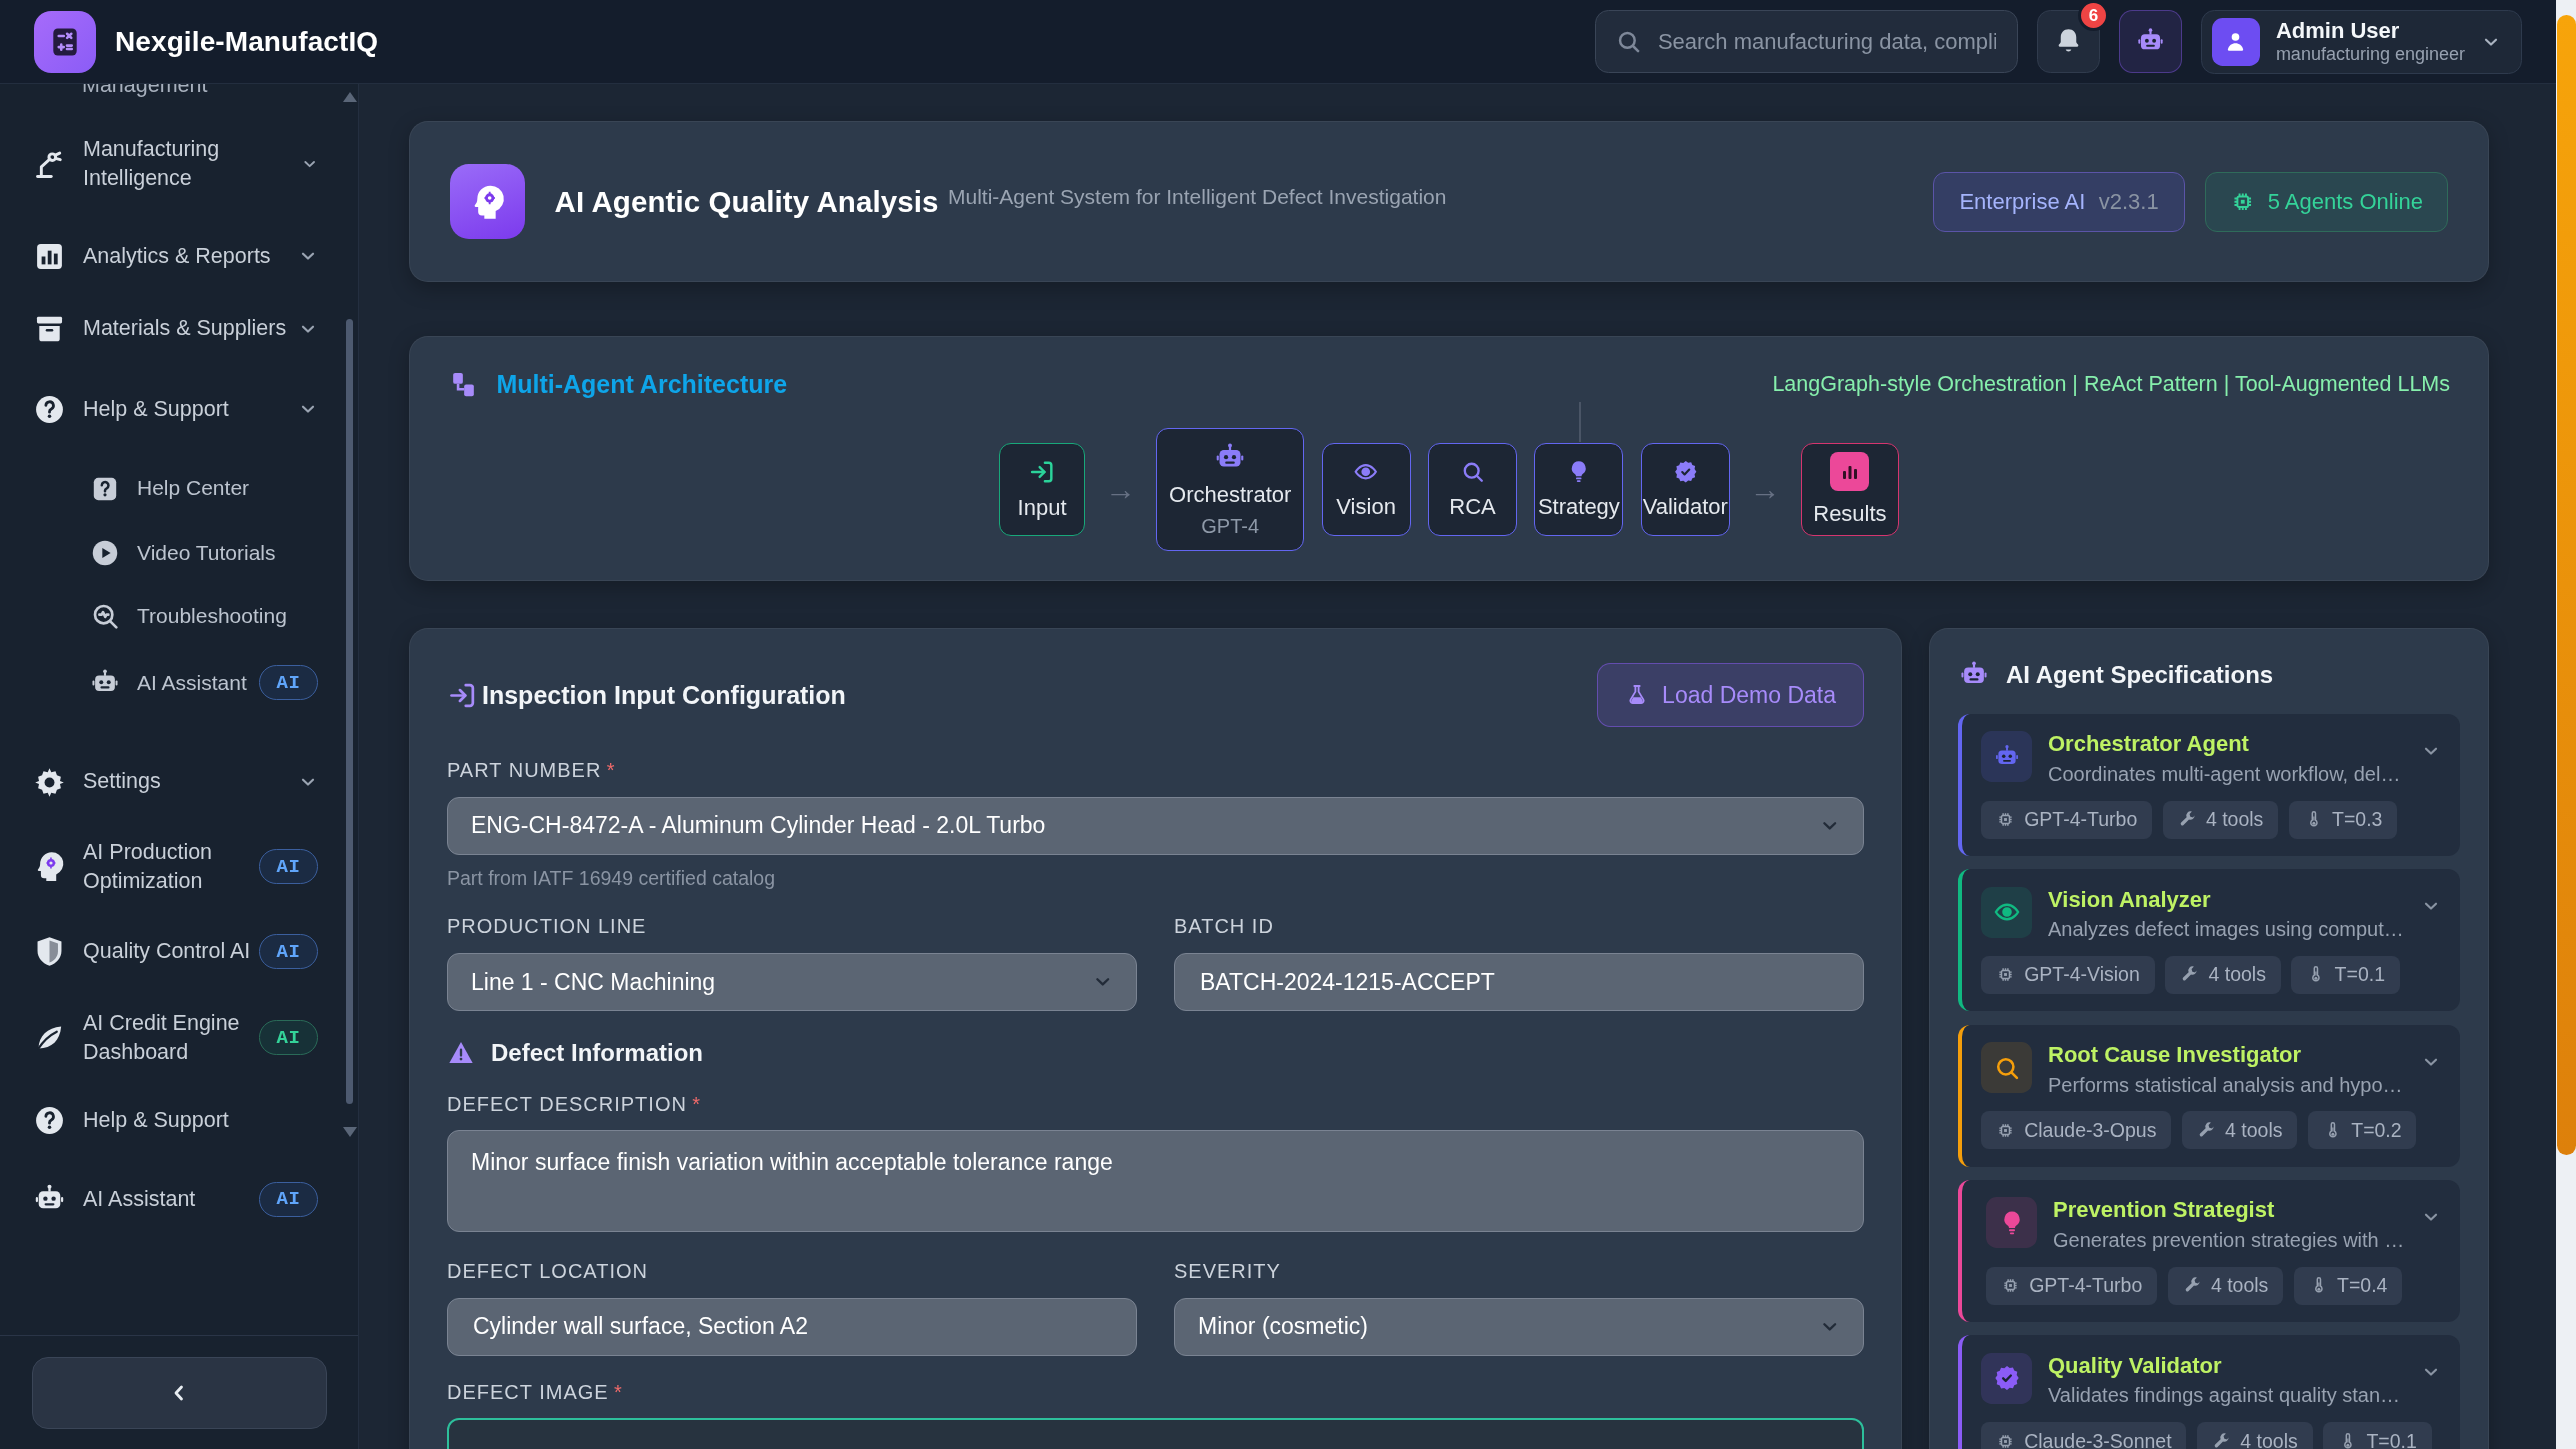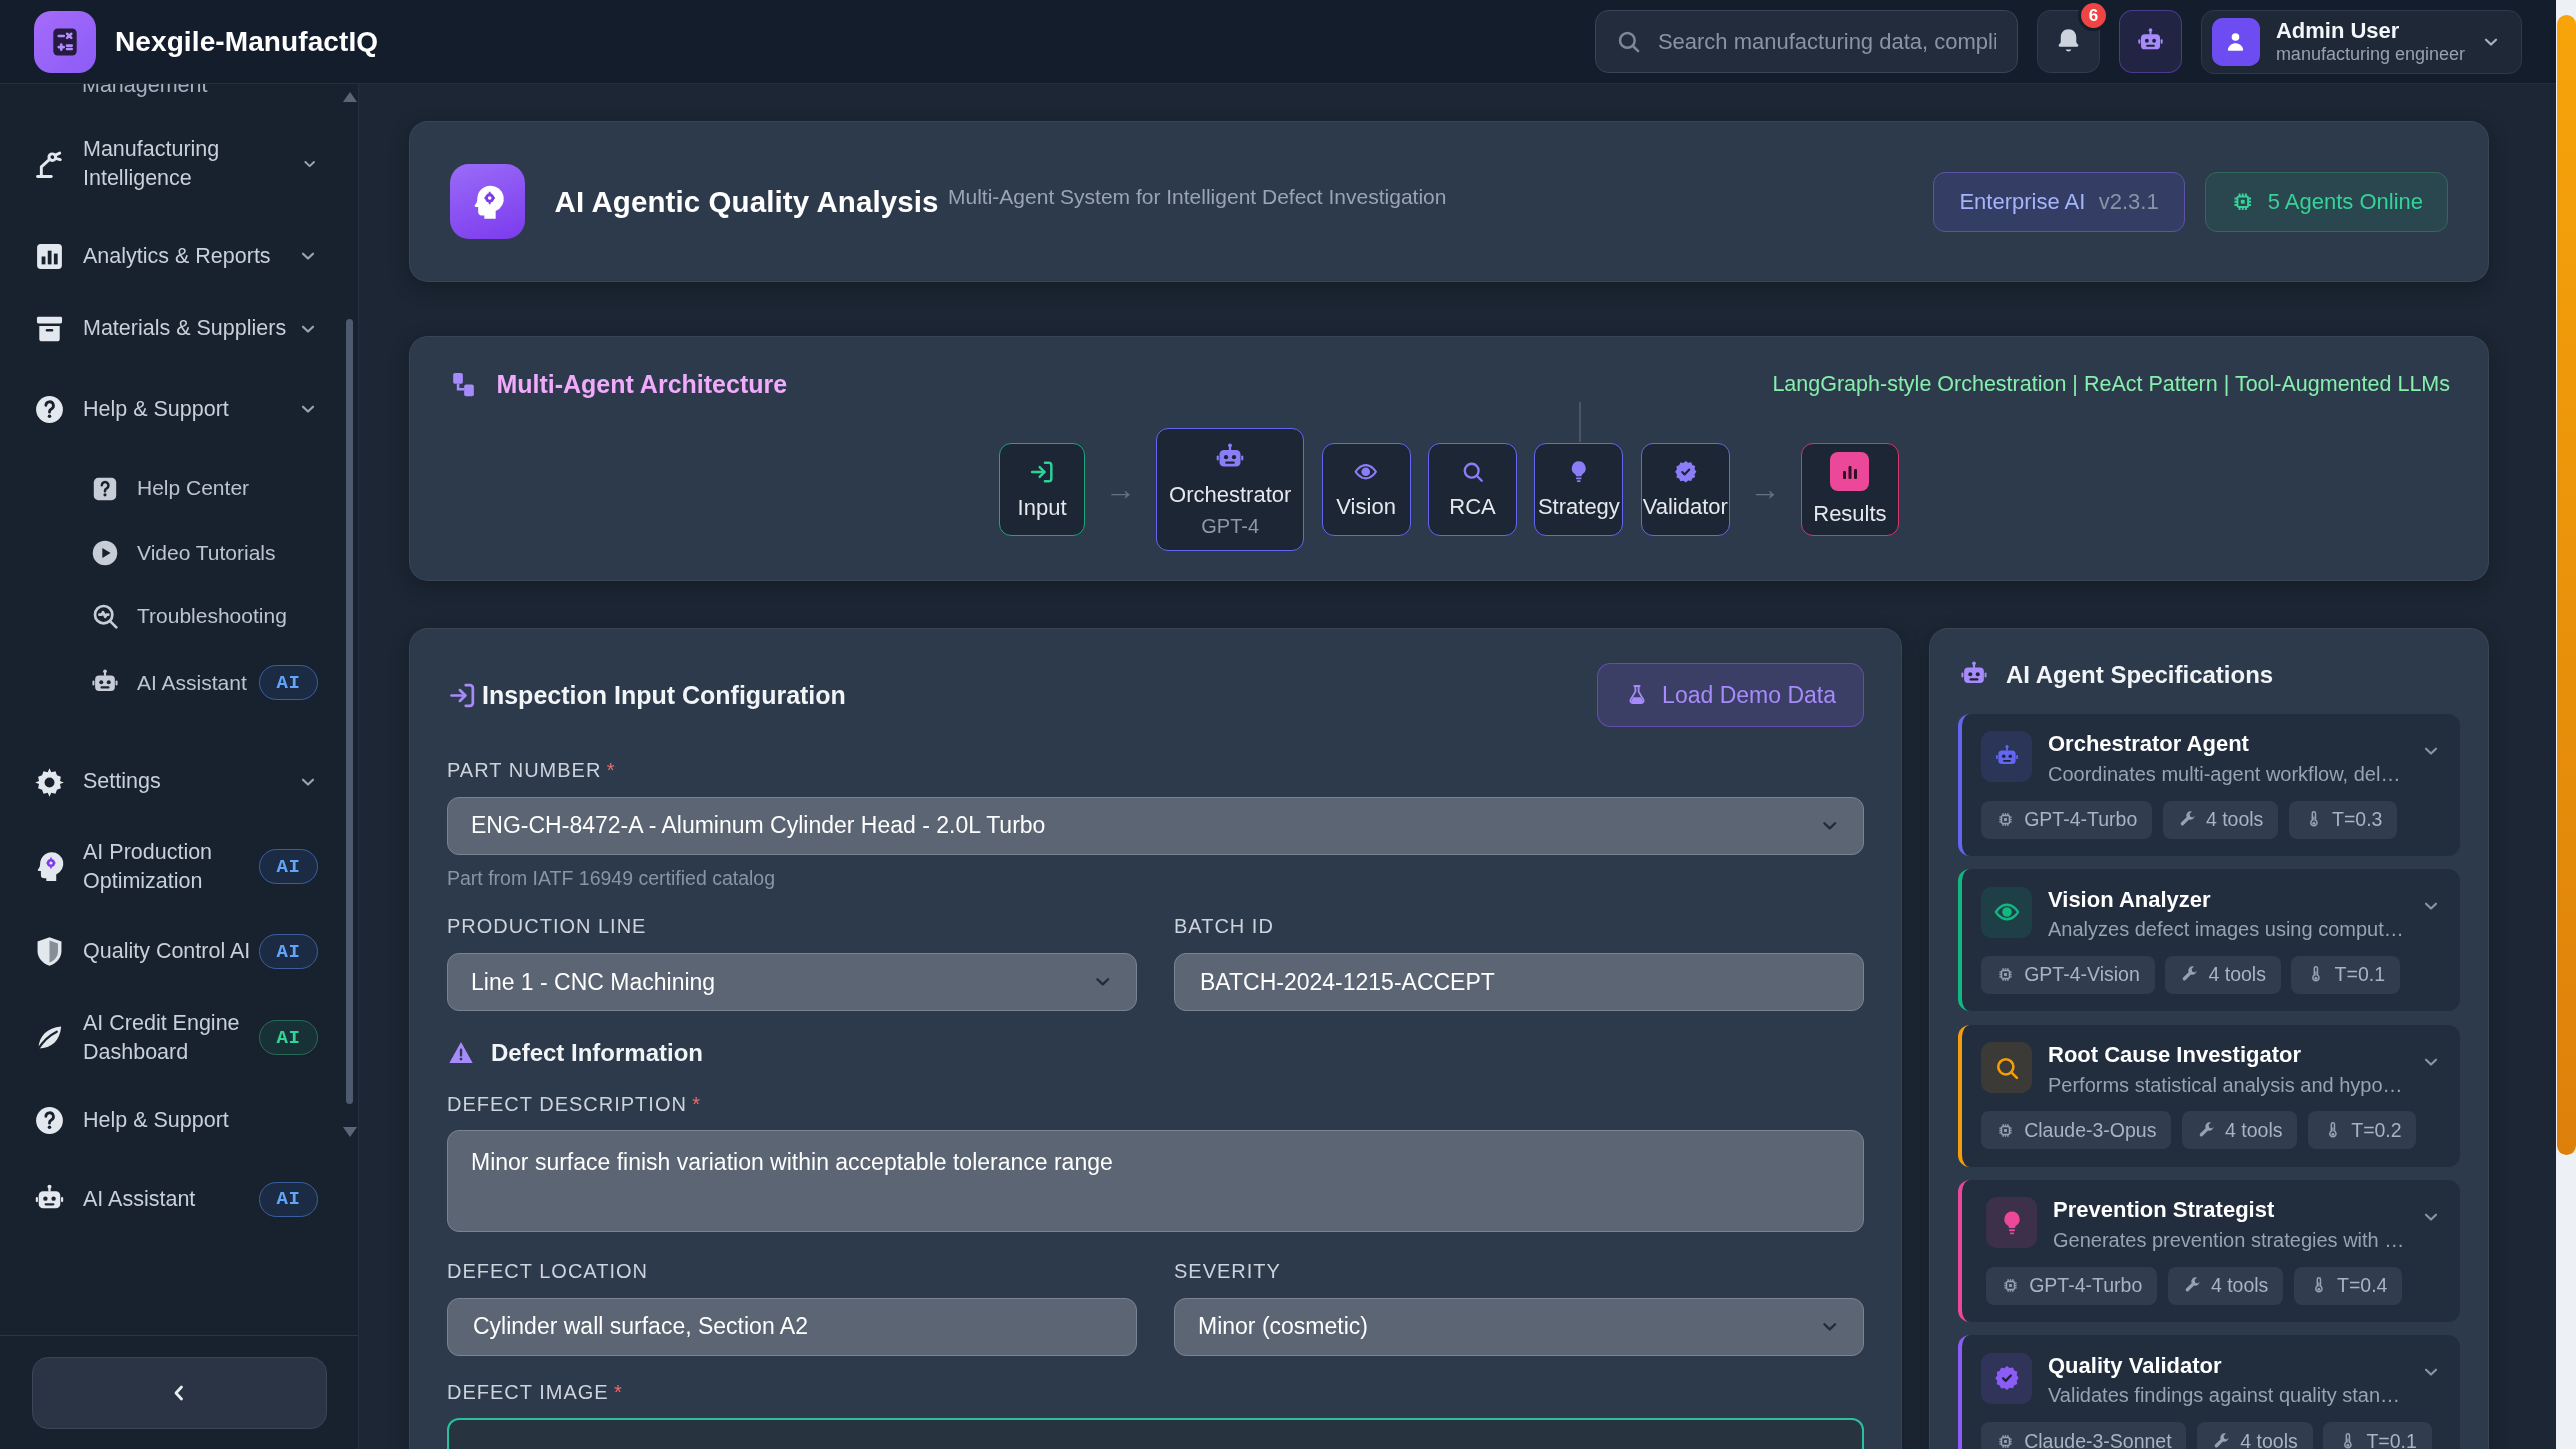--- a/index.html
+++ b/index.html
@@ -93,21 +93,21 @@
   .badge-version .bv-ver{font-size:22px;color:#8a94a3;}
   .badge-agents{height:60px;border-radius:12px;background:rgba(16,185,129,0.10);
     border:0.7px solid #2f6b5a;display:flex;align-items:center;gap:12px;padding:0 24px;}
   .badge-agents .ic{width:25.5px;height:25.5px;color:#34d399;}
   .badge-agents span{font-size:22px;color:#34d399;}
 
   
   #arch-card{margin-top:54px;width:2080px;height:245px;padding:32px 38px;position:relative;}
   .arch-head{display:flex;align-items:center;gap:17.4px;}
   .arch-head .ic{width:31px;height:31px;color:#a78bfa;}
-  .arch-title{font-size:25px;font-weight:bold;color:#f0abfc;}
+  .arch-title{font-size:25px;font-weight:bold;color:#0ea5e9;}
   .arch-meta{margin-left:auto;font-size:21.5px;color:#86efac;}
   #flow-row{margin-top:28px;display:flex;align-items:center;justify-content:center;gap:17.4px;}
   .flow-node{position:relative;background:#1d2634;border:1.3px solid #6366f1;border-radius:12px;
     display:flex;flex-direction:column;align-items:center;justify-content:center;gap:9.4px;
     width:89px;height:93px;}
   .flow-node .ic{width:25.5px;height:25.5px;color:#8b7cf8;}
   .flow-node .flow-label{font-size:22px;color:#e5e9ee;}
   .flow-node.green{border-color:#18a87a;width:86px;}
   .flow-node.green .ic{color:#2bd39a;width:28px;height:28px;}
   .flow-node.large{width:148px;height:123px;gap:6.7px;}
@@ -159,21 +159,21 @@
   .agents-head .ic{width:32px;height:32px;color:#a78bfa;}
   .agents-title{font-size:24px;font-weight:bold;color:#f2f5f8;text-align:right;}
   .agent-card{margin-top:13.4px;background:#222d3e;border-radius:12px;border-left:4.7px solid #6366f1;
     padding:17.4px 19px;min-height:125px;cursor:pointer;}
   .agent-card.first{margin-top:23px;}
   .agent-top{display:flex;align-items:flex-start;gap:16px;}
   .agent-tile{width:51px;height:51px;border-radius:10.7px;display:flex;align-items:center;
     justify-content:center;flex:0 0 auto;}
   .agent-tile .ic{width:28px;height:28px;}
   .agent-txt{flex:1;min-width:0;display:flex;flex-direction:column;gap:5.4px;}
-  .agent-name{font-size:22px;font-weight:bold;color:#ffffff;white-space:nowrap;overflow:hidden;}
+  .agent-name{font-size:22px;font-weight:bold;color:#bef264;white-space:nowrap;overflow:hidden;}
   .agent-desc{font-size:20px;color:#98a2b1;white-space:nowrap;overflow:hidden;text-overflow:ellipsis;}
   .agent-chev{width:20px;height:20px;color:#8a94a3;margin-top:9.4px;flex:0 0 auto;}
   .chip-row{display:flex;gap:10.7px;margin-top:14.8px;flex-wrap:wrap;}
   .chip{height:38px;background:#313c4f;border-radius:8px;display:flex;align-items:center;
     gap:9.4px;padding:0 14.8px;}
   .chip .ic{width:19px;height:19px;color:#97a1b0;}
   .chip span{font-size:19.5px;color:#aab3c2;white-space:nowrap;}
 
   
   #page-scrollbar{position:absolute;top:0;right:0;width:20px;height:1449px;background:#edf0f4;z-index:10;}

